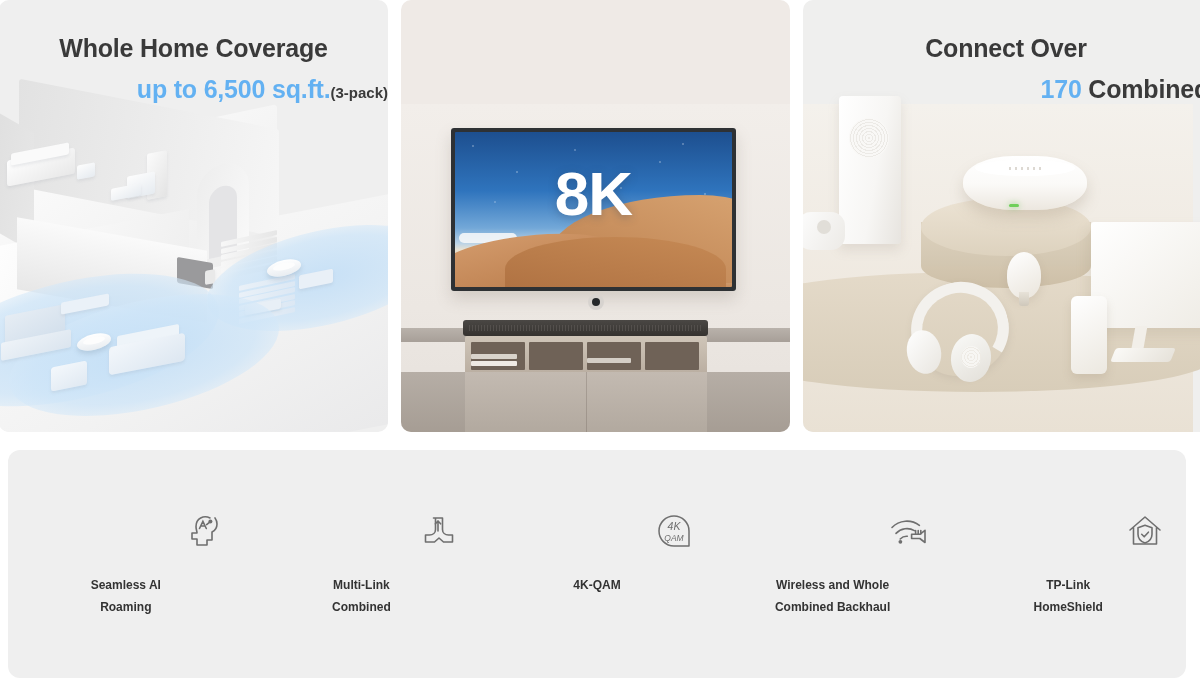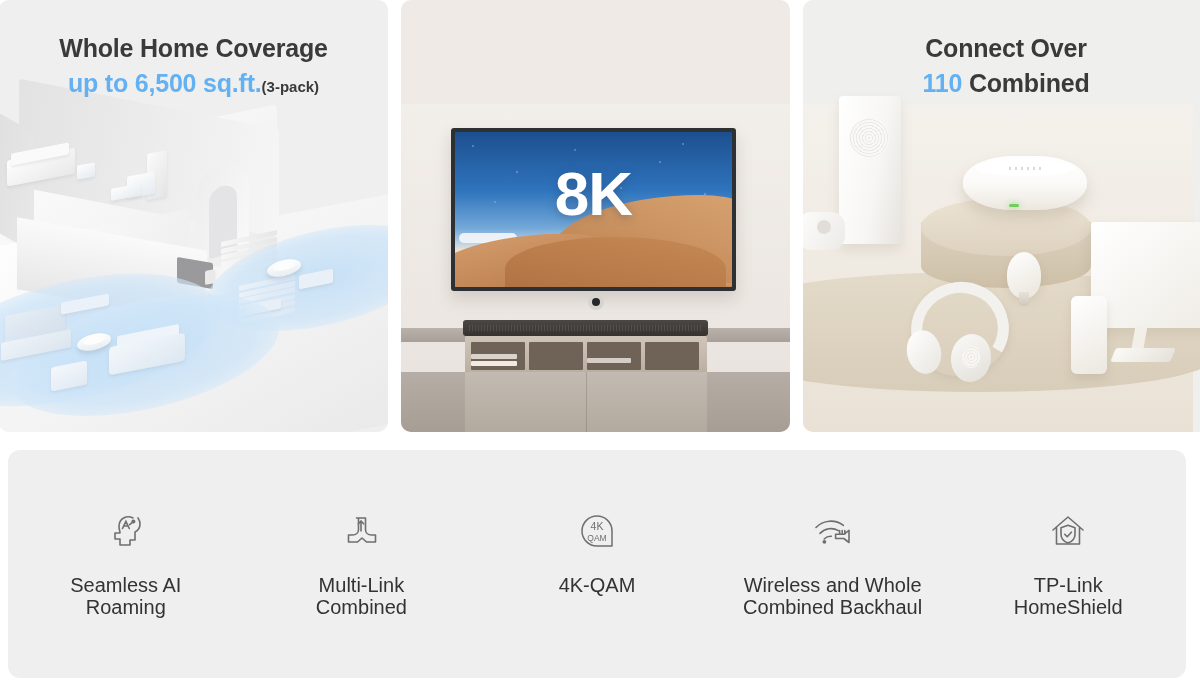--- a/index.html
+++ b/index.html
@@ -17,21 +17,21 @@
   .card-2{width:389px;background:#efeae6;}
   .card-3{width:406px;background:#efefee;}
 
   .card-head{position:relative;z-index:4;padding-top:32px;text-align:center;}
   .headline{
     font-size:25px;line-height:33px;font-weight:bold;color:#3a3a3a;
     letter-spacing:-0.2px;margin:0;
   }
   .hl-blue{color:#63b1f2;}
   .hl-small{font-size:15px;font-weight:bold;color:#3a3a3a;letter-spacing:0;}
-  .line2{margin-top:2px;}
+  .line2{margin-top:8px;text-align:right;}
 
   
   .scene1{position:absolute;left:0;top:112px;width:389px;height:320px;}
   .s1-floor{
     position:absolute;left:-40px;top:120px;width:470px;height:230px;
     background:linear-gradient(160deg,#fbfbfb 0%,#f2f2f2 55%,#e9e9ea 100%);
     transform:skewY(-11deg) ;border-radius:6px;
   }
   .s1-upper{
     position:absolute;left:-22px;top:24px;width:300px;height:150px;
@@ -202,22 +202,22 @@
   .hp-cup-r::after{content:"";position:absolute;left:10px;top:12px;width:20px;height:22px;border-radius:50%;background:repeating-radial-gradient(circle,#eeebe5 0 1px,#f7f6f3 1px 3px);}
 
   
   .feature-bar{
     position:absolute;left:8px;top:450px;width:1178px;height:228px;
     background:#efefef;border-radius:12px;
     display:flex;align-items:flex-start;justify-content:space-around;
     padding-top:56px;box-sizing:border-box;
   }
   .feature{width:200px;text-align:center;}
-  .feature-icon{height:50px;display:flex;align-items:center;justify-content:center;margin-bottom:18px;}
-  .feature-label{font-size:20px;line-height:22px;font-weight:normal;color:#333333;}
+  .feature-icon{height:50px;display:flex;align-items:center;justify-content:flex-end;margin-bottom:18px;font-style:italic;}
+  .feature-label{font-size:12px;line-height:22px;font-weight:bold;color:#333333;}
 </style>
 </head>
 <body>
 
 <div class="page">
 
   <div class="cards">
 
     <div class="card card-1">
       <div class="card-head">
@@ -305,21 +305,21 @@
         <div class="dev dev3"></div>
         <div class="console-bot"></div>
         <div class="cb-split"></div>
       </div>
     </div>
 
     <div class="card card-3">
       <div class="card-head">
         <div class="headline">Connect Over</div>
         <div class="headline line2">
-          <span class="hl-blue">110</span><span> Combined</span>
+          <span class="hl-blue">170</span><span> Combined</span>
         </div>
       </div>
 
       <div class="scene3">
         <div class="podium-big"></div>
         <div class="podium-foot"></div>
         <div class="podium-body"></div>
         <div class="podium-top"></div>
         <div class="xbox"></div>
         <div class="pad"></div>

